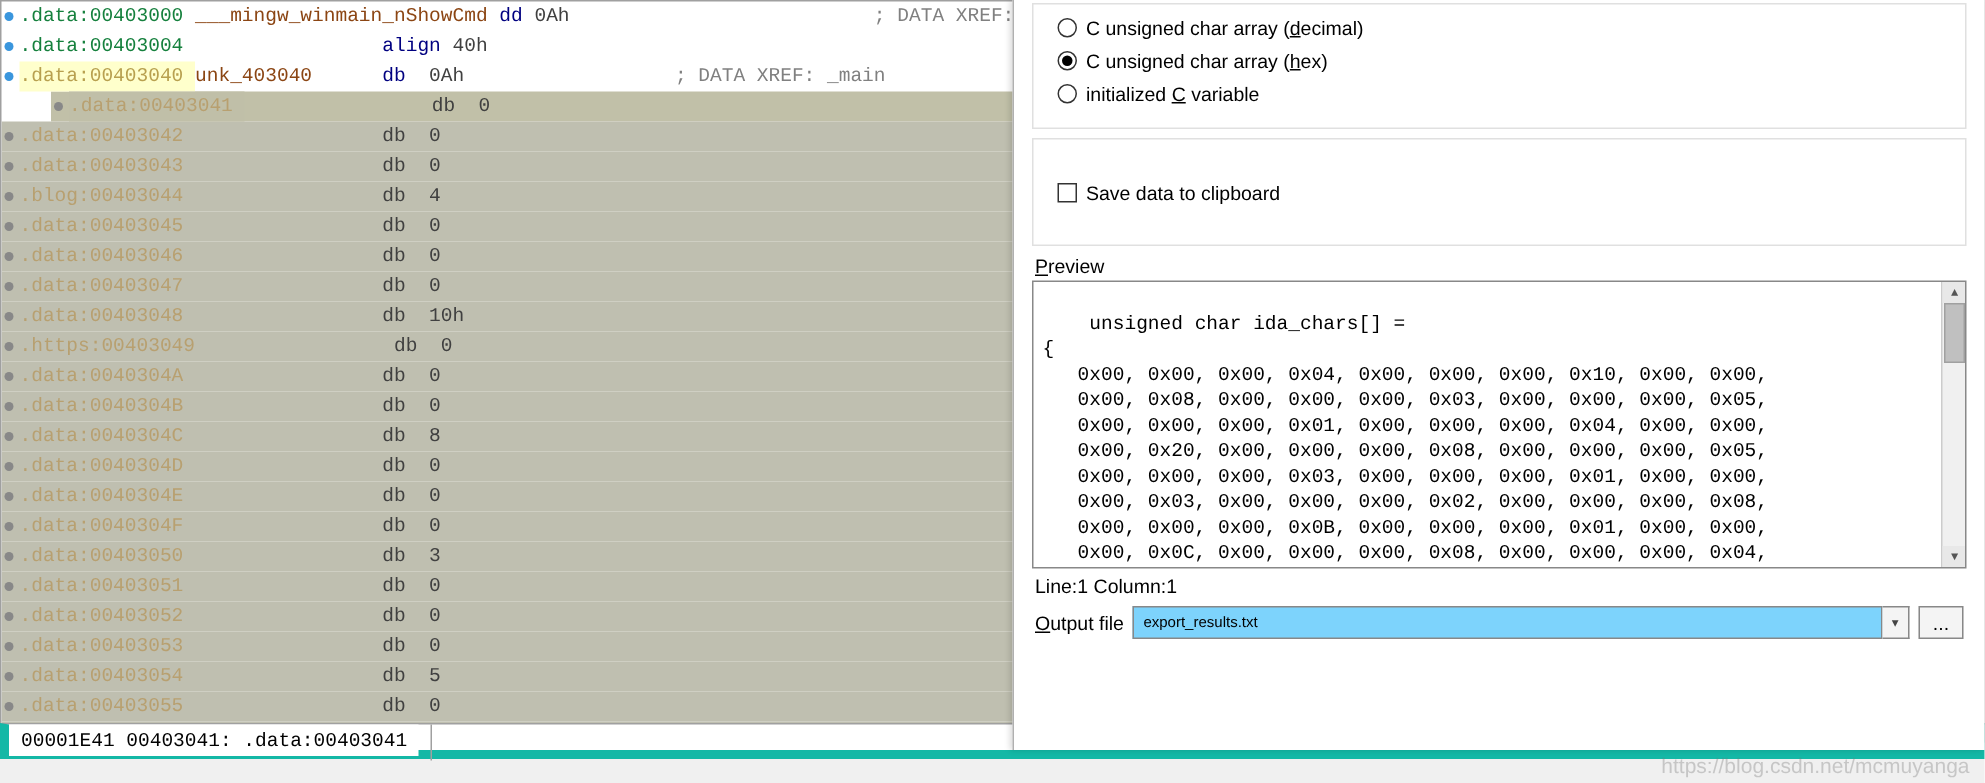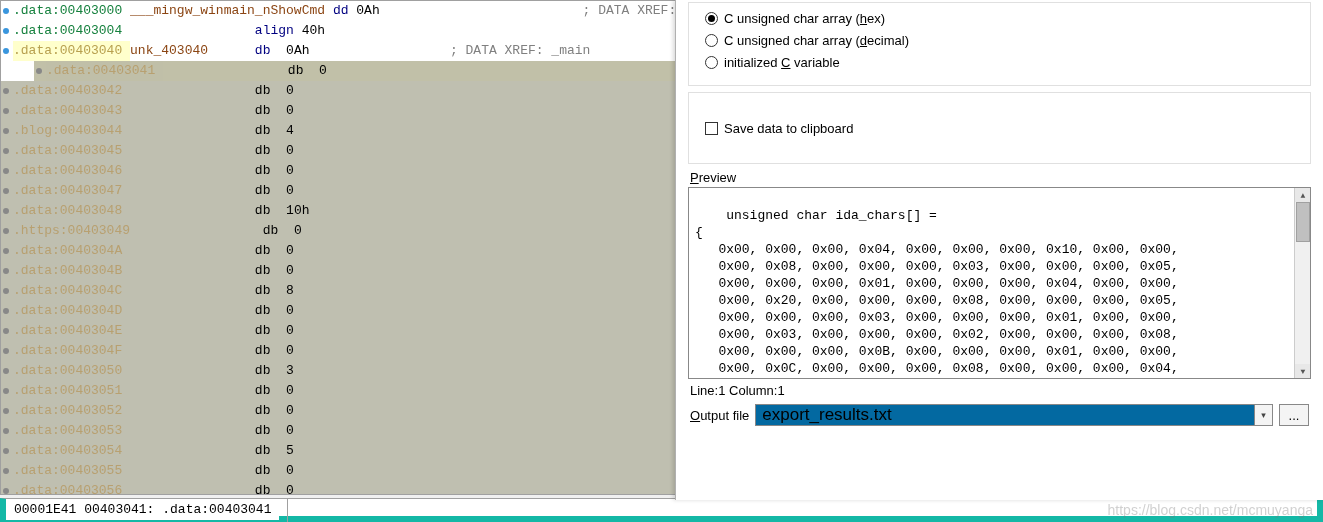--- a/index.html
+++ b/index.html
@@ -44,31 +44,31 @@
     height: 6px;
     background: #888;
     border-radius: 50%;
     margin-left: 2px;
     margin-right: 4px;
     display: inline-block;
   }
   .addr-prefix { color: #15803d; }
   .addr-prefix-sel { color: #b8a070; }
   .data-blue { color: #000080; text-align: right; }
-  .hex-green { color: #000000; }
+  .hex-green { color: #404040; }
   .comment-gray { color: #808080; }
   .sym-brown { color: #8b4513; }
   .row-selected { background: #bfbfb0; }
   .row-selected-hilite { background: #c1c0a8; margin-left: 33px; }
   .yellow-bg { background: #ffffcc; }
 
   .status-bar {
     position: absolute;
     left: 0;
-    bottom: 0;
+    bottom: 16px;
     width: 1323px;
     height: 24px;
     background: #ffffff;
     border: 6px solid #14b8a6;
     border-top: 1px solid #a0a0a0;
   }
   .status-left {
     display: inline-block;
     padding: 3px 8px;
     background: #ffffff;
@@ -197,23 +197,23 @@
     display: flex;
     align-items: center;
     margin: 6px 14px;
     gap: 6px;
   }
   .output-input {
     flex: 1;
     height: 22px;
     border: 1px solid #888;
     font-family: "Microsoft YaHei", Arial, sans-serif;
-    font-size: 17px;
+    font-size: 10px;
     padding: 0 6px;
-    background: #0369a1;
+    background: #7dd3fc;
   }
   .output-combo-arrow {
     width: 18px;
     height: 22px;
     border: 1px solid #888;
     border-left: none;
     background: #f4f4f4;
     display: flex;
     align-items: center;
     justify-content: center;
@@ -291,26 +291,26 @@
 
 <div class="status-bar">
   <span class="status-left">00001E41 00403041: .data:00403041</span>
   <span class="status-sep"></span>
 </div>
 
 <div class="dialog">
 
   <div class="radio-group" id="radio-host">
       <div class="radio-row">
+        <span class="radio"></span>
+        <span>C unsigned char array (<span class="underline">d</span>ecimal)</span>
+      </div>
+      <div class="radio-row">
         <span class="radio checked"></span>
         <span>C unsigned char array (<span class="underline">h</span>ex)</span>
-      </div>
-      <div class="radio-row">
-        <span class="radio"></span>
-        <span>C unsigned char array (<span class="underline">d</span>ecimal)</span>
       </div>
       <div class="radio-row">
         <span class="radio"></span>
         <span>initialized <span class="underline">C</span> variable</span>
       </div>
     </div>
 
   <div class="checkbox-group">
     <div class="checkbox-row">
       <span class="checkbox"></span>

